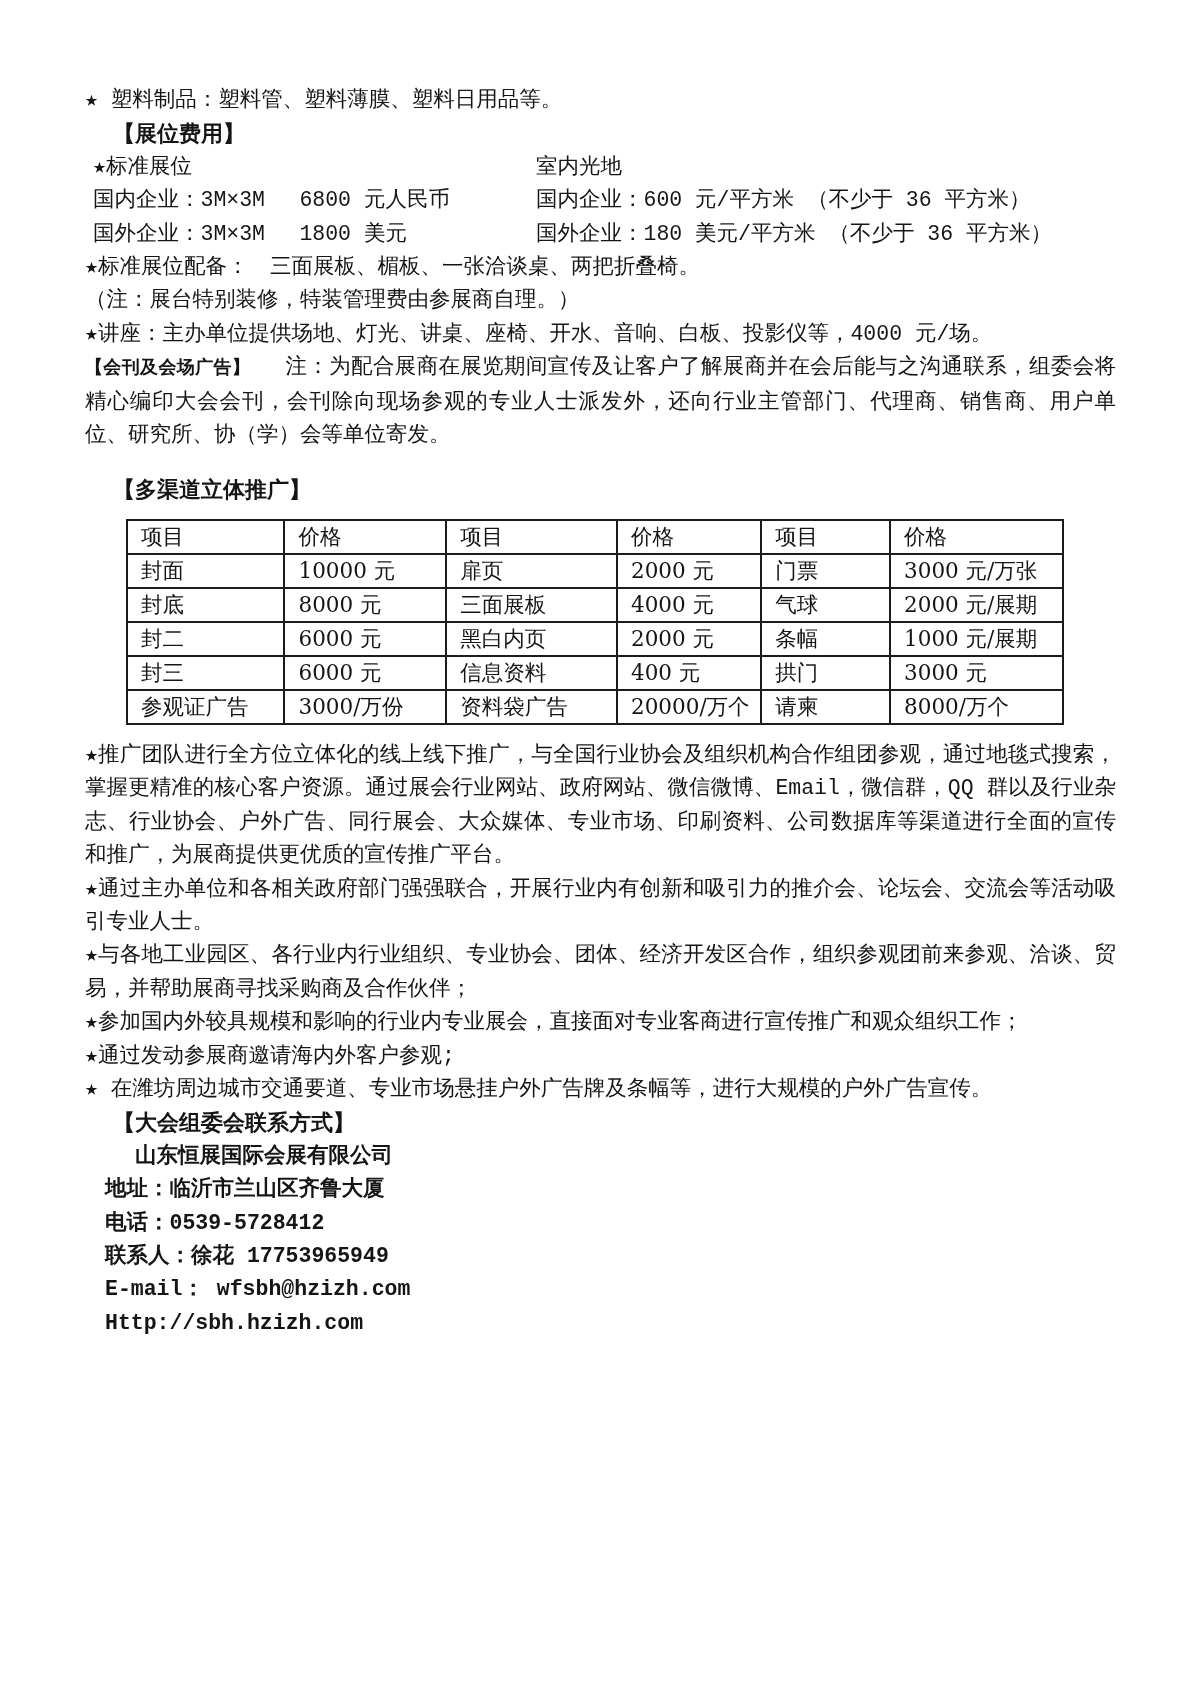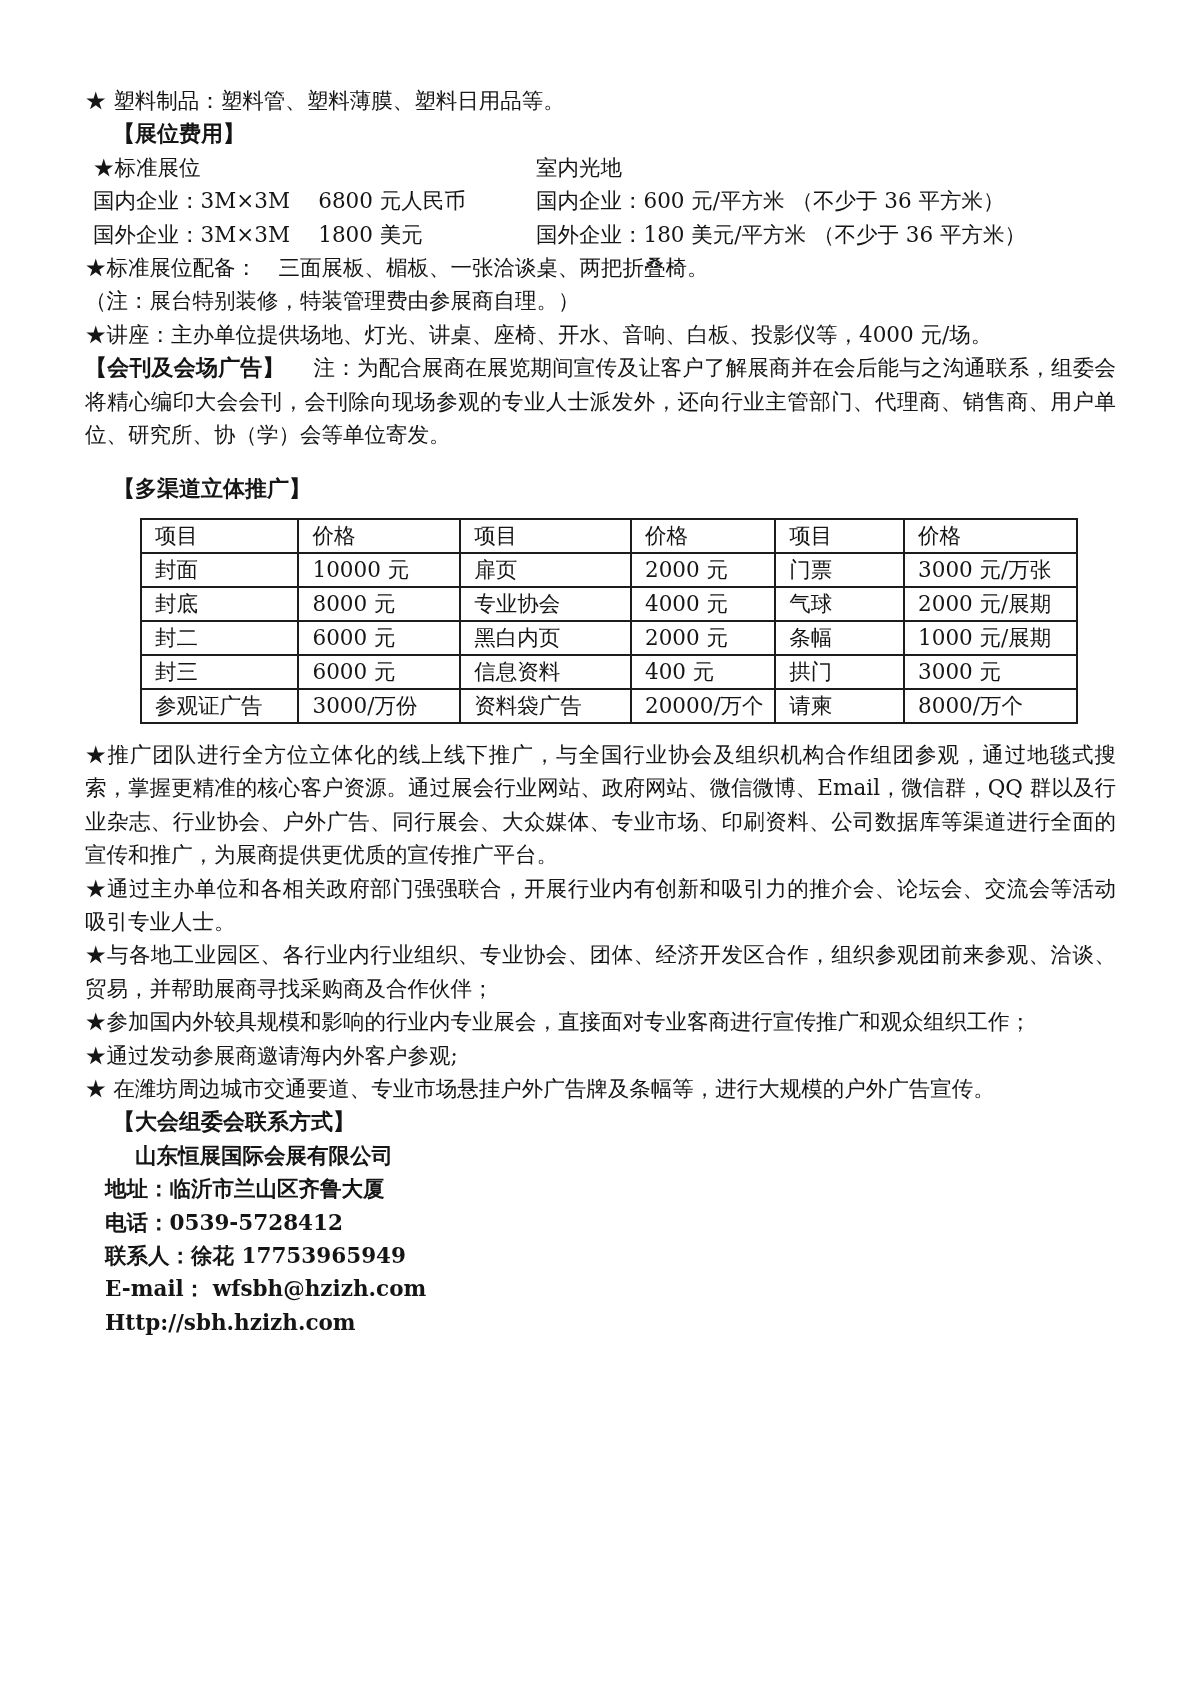--- a/index.html
+++ b/index.html
@@ -5,32 +5,32 @@
   html,body { margin:0; padding:0; }
   body {
     width:1200px; height:1696px;
     background:#ffffff;
     font-family:"DejaVu Serif","Liberation Serif",serif;
     color:#151515;
     overflow:hidden;
   }
   .page { padding:84px 84px 0 85px; width:1031px; }
   p { margin:0; }
-  .line { font-size:21.5px; line-height:33.4px; }
+  .line { font-size:21.5px; line-height:33.4px;font-family:Liberation Mono, monospace; }
   .justify { text-align:justify; }
   .heading { font-size:22px; font-weight:700; line-height:33.4px;margin-left:28px; }
-  .inline-heading { font-size:22px; font-weight:700; }
+  .inline-heading { font-size:18px; font-weight:700; }
 
   .fee-grid { display:grid; grid-template-columns:443px 1fr;margin-left:8px; }
   .fee-col p { white-space:nowrap; }
   .spacer-md { height:21px; }
 
   table.promo {
     border-collapse:collapse;
-    margin:12px 0 14px 55px;
+    margin:12px 0 14px 41px;
     table-layout:fixed;
     width:938px;
   }
   table.promo th, table.promo td {
     border:2px solid #1c1c1c;
     font-size:21.5px;
     font-weight:400;
     line-height:32px;
     text-align:left;
     padding:0 0 0 13px;
@@ -99,21 +99,21 @@
           <td>封面</td>
           <td>10000 元</td>
           <td>扉页</td>
           <td>2000 元</td>
           <td>门票</td>
           <td>3000 元/万张</td>
         </tr>
         <tr>
           <td>封底</td>
           <td>8000 元</td>
-          <td>专业协会</td>
+          <td>三面展板</td>
           <td>4000 元</td>
           <td>气球</td>
           <td>2000 元/展期</td>
         </tr>
         <tr>
           <td>封二</td>
           <td>6000 元</td>
           <td>黑白内页</td>
           <td>2000 元</td>
           <td>条幅</td>

